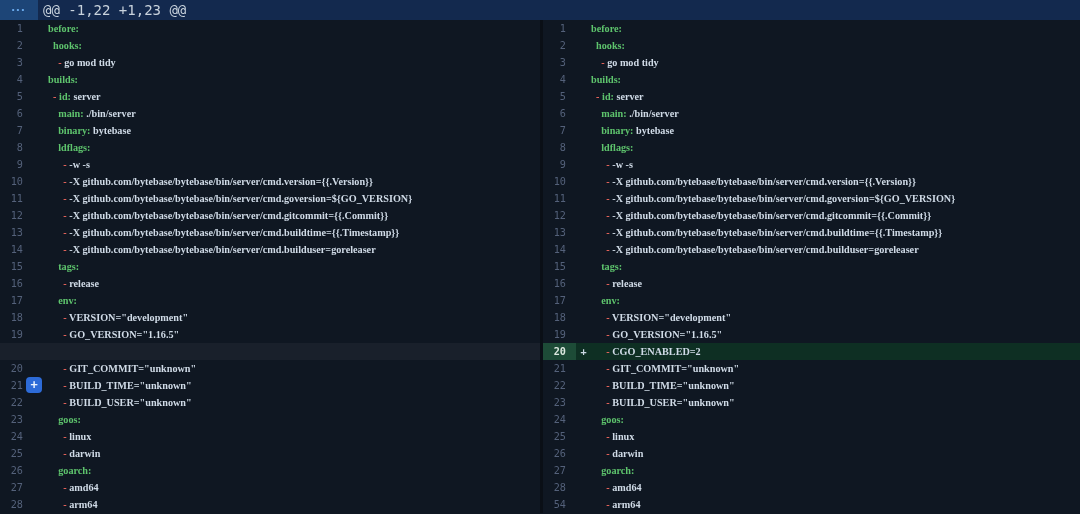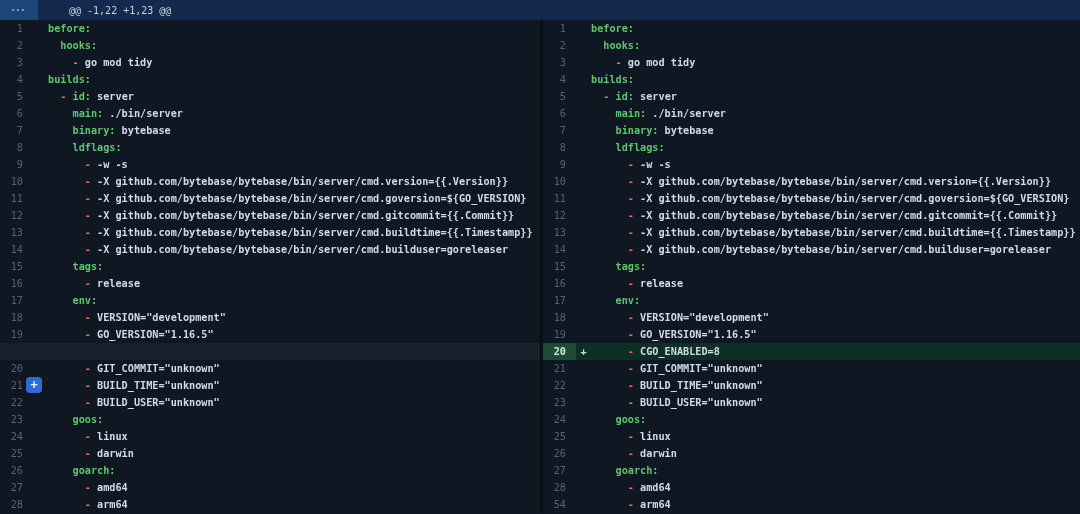--- a/index.html
+++ b/index.html
@@ -4,38 +4,38 @@
 <style>
   * { margin:0; padding:0; box-sizing:border-box; }
   html,body { width:1080px; height:514px; overflow:hidden; }
   body { background:#0f1722; font-family:"DejaVu Sans Mono", monospace; }
 
   
   .hunk-header { width:1080px; height:20px; background:#13294e; display:flex; align-items:center; }
   .expand-btn { width:38px; height:20px; background:#1d4577; border:none; cursor:pointer;
                 display:flex; align-items:center; justify-content:center; flex:none; }
   .expand-btn .dots { color:#6fb0f3; font-size:8px; letter-spacing:2px; line-height:1; }
-  .hunk-label { margin-left:31px; color:#c9d3dd; font-size:10px; }
+  .hunk-label { margin-left:5px; color:#c9d3dd; font-size:14px; }
 
   
   .diff { display:flex; width:1080px; }
   .pane { width:540px; flex:none; }
   .pane-new { border-left:3px solid #0a0f16; width:540px; }
 
   .row { display:flex; height:17px; line-height:17px; position:relative; font-size:10.2px; }
   .row-empty { background:#19202b; }
   .row-added { background:#0e2f23; }
 
   .line-number { width:33px; flex:none; text-align:right; padding-right:10px;
                  color:#54617a; cursor:pointer; }
   .row-added .line-number { background:#1d4b37; color:#dce8e0; font-weight:bold; }
 
   .diff-marker { width:15px; flex:none; text-align:center; color:#cbd7e3; font-weight:bold; }
 
-  .code-line { flex:1; white-space:pre; font-weight:bold; overflow:hidden; }
+  .code-line { flex:1; white-space:pre; font-weight:bold; overflow:hidden;font-family:Liberation Serif, serif; }
   .seg-k { color:#5ec46d; }   
   .seg-d { color:#f4695f; }   
   .seg-t { color:#d0dbe7; }   
 
   .add-comment-btn { position:absolute; left:26px; top:0px; width:16px; height:16px;
                      background:#2d6bd8; border:none; border-radius:4px; cursor:pointer;
                      display:flex; align-items:center; justify-content:center; z-index:2; }
   .add-comment-btn .plus { color:#eaf3ff; font-size:12px; font-weight:bold; line-height:1;
                            font-family:"DejaVu Sans Mono", monospace; }
 </style>
@@ -292,21 +292,21 @@
         <div class="code-line"><span class="seg-t">      </span><span class="seg-d">-</span><span class="seg-t"> VERSION="development"</span></div>
       </div>
       <div class="row row-context">
         <div class="line-number">19</div>
         <div class="diff-marker"></div>
         <div class="code-line"><span class="seg-t">      </span><span class="seg-d">-</span><span class="seg-t"> GO_VERSION="1.16.5"</span></div>
       </div>
       <div class="row row-added">
         <div class="line-number">20</div>
         <div class="diff-marker">+</div>
-        <div class="code-line"><span class="seg-t">      </span><span class="seg-d">-</span><span class="seg-t"> CGO_ENABLED=8</span></div>
+        <div class="code-line"><span class="seg-t">      </span><span class="seg-d">-</span><span class="seg-t"> CGO_ENABLED=2</span></div>
       </div>
       <div class="row row-context">
         <div class="line-number">21</div>
         <div class="diff-marker"></div>
         <div class="code-line"><span class="seg-t">      </span><span class="seg-d">-</span><span class="seg-t"> GIT_COMMIT="unknown"</span></div>
       </div>
       <div class="row row-context">
         <div class="line-number">22</div>
         <div class="diff-marker"></div>
         <div class="code-line"><span class="seg-t">      </span><span class="seg-d">-</span><span class="seg-t"> BUILD_TIME="unknown"</span></div>

